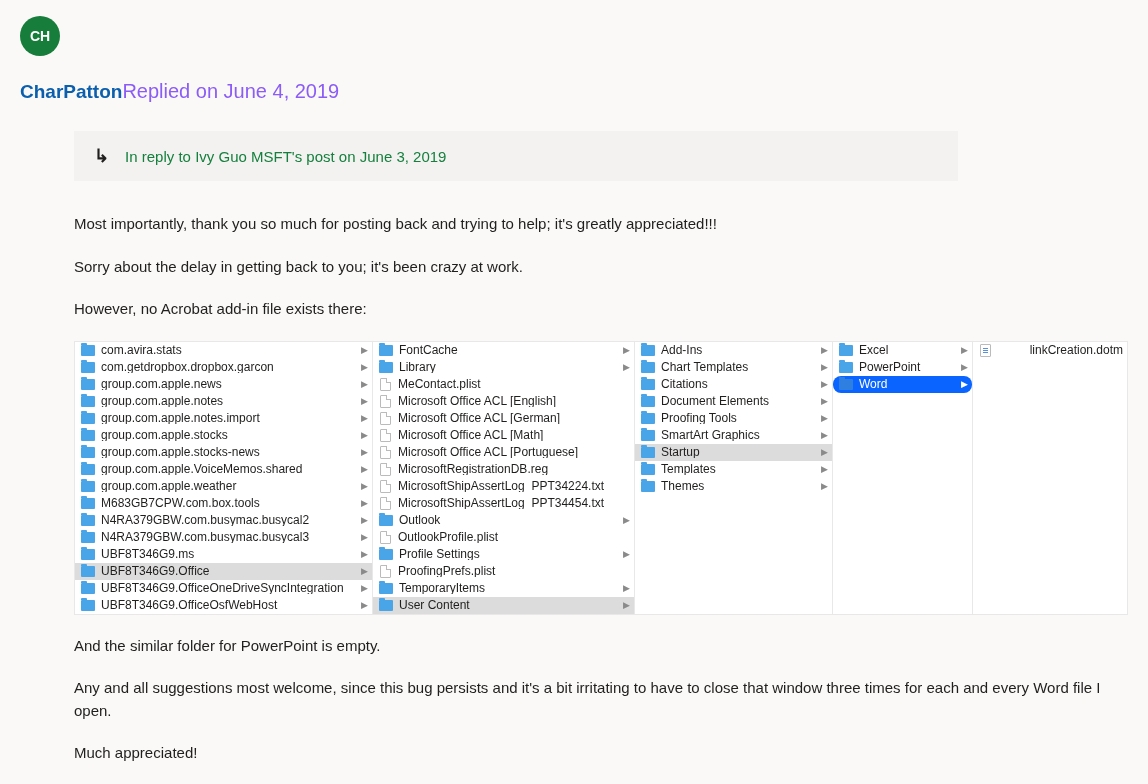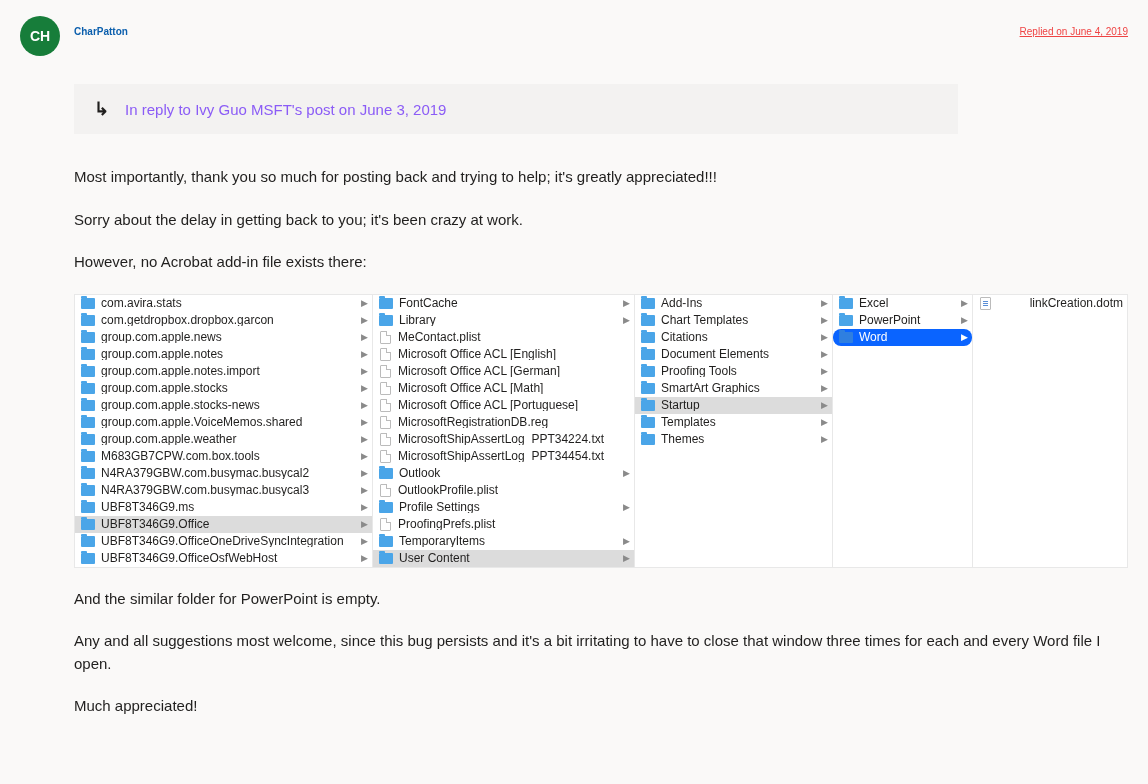--- a/index.html
+++ b/index.html
@@ -12,20 +12,21 @@
       padding: 0;
     }
     .post {
       padding: 16px 20px;
     }
     .post-header {
       display: flex;
       align-items: flex-start;
       gap: 14px;
       margin-bottom: 28px;
+      flex-direction: column;
     }
     .avatar {
       width: 40px;
       height: 40px;
       border-radius: 50%;
       background: #177d3a;
       color: #fff;
       font-weight: 600;
       font-size: 14px;
       display: flex;
@@ -36,47 +37,46 @@
     .header-right {
       flex: 1;
       display: flex;
       justify-content: space-between;
       align-items: center;
       padding-top: 10px;
     }
     .author-name {
       color: #0b5fad;
       font-weight: 600;
-      font-size: 10px;
+      font-size: 19px;
       cursor: pointer;
     }
     .reply-date {
-      color: #ef4444;
-      font-size: 10px;
-      text-decoration: underline;
+      color: #8b5cf6;
+      font-size: 20px;
     }
     .content {
       margin-left: 54px;
     }
     .reply-banner {
       background: #f3f2f1;
       padding: 14px 20px;
       display: flex;
       align-items: center;
       gap: 16px;
       margin-bottom: 32px;
       width: calc(100% - 170px);
     }
     .reply-arrow {
       font-size: 18px;
       color: #201f1e;
       font-weight: 600;
     }
     .reply-banner a {
-      color: #8b5cf6;
+      color: #15803d;
       text-decoration: none;
       font-size: 15px;
     }
     .body p {
       margin-bottom: 20px;
       line-height: 1.5;
       font-size: 15px;
     }
     .finder {
       background: #fff;

